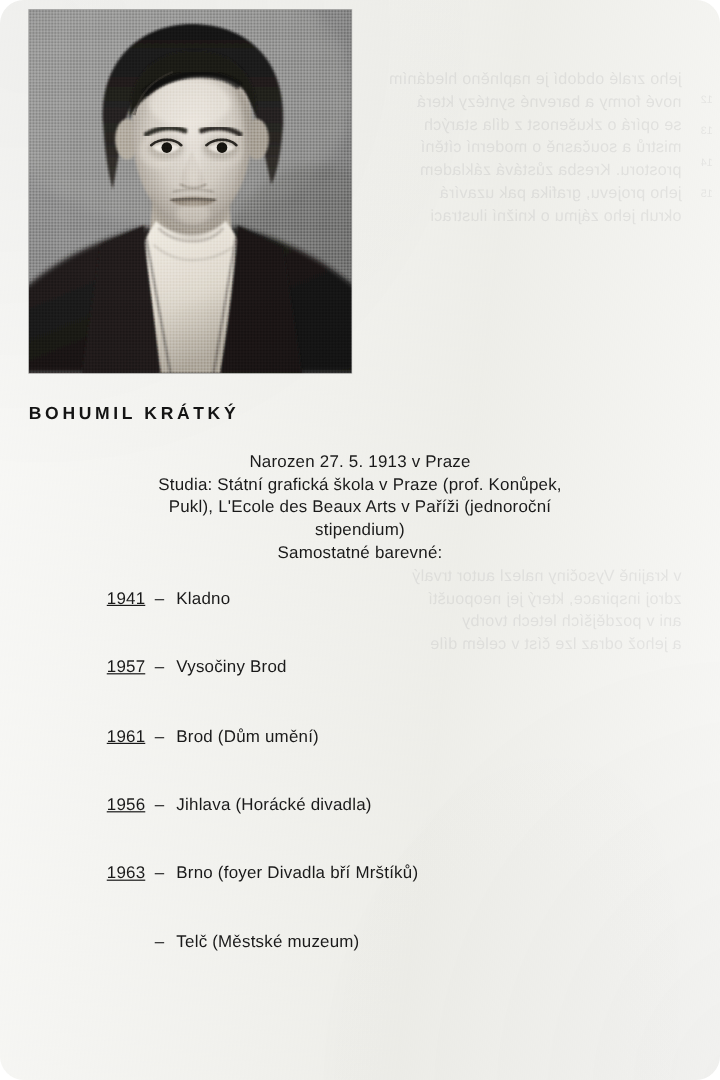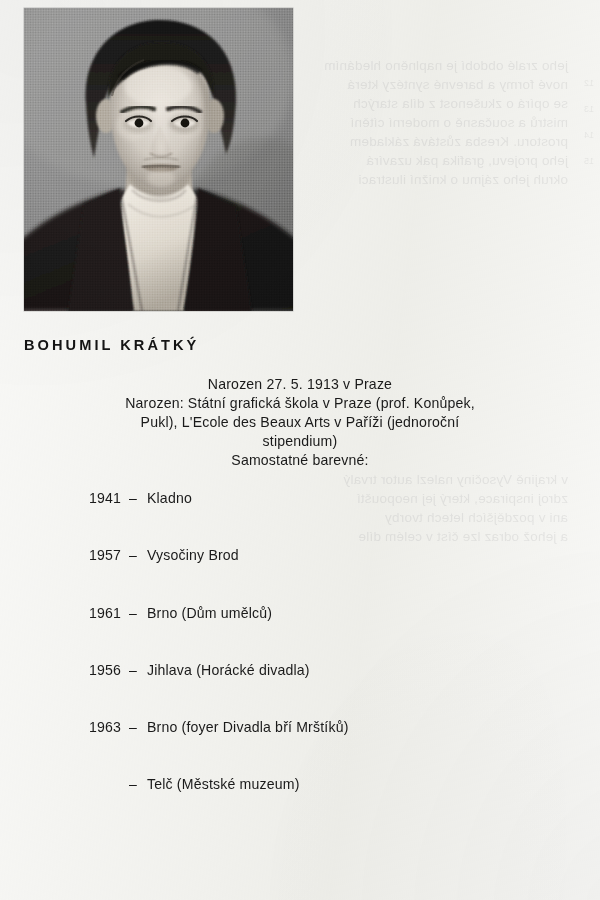--- a/index.html
+++ b/index.html
@@ -9,20 +9,21 @@
     background: #ffffff;
   }
   .page {
     position: relative;
     width: 600px;
     height: 900px;
     overflow: hidden;
     background: #f8f8f6;
     font-family: "Liberation Sans", sans-serif;
     color: #1b1b1b;
+    border-radius: 20px;
   }
   
   .bleed {
     position: absolute;
     top: 0; left: 0;
     width: 600px;
     height: 900px;
     pointer-events: none;
     opacity: 0.085;
     transform: scaleX(-1);
@@ -132,20 +133,21 @@
 
   
   .ex-row {
     display: block;
     white-space: pre;
     padding-left: 24px;
   }
   .ex-row .yr {
     display: inline-block;
     width: 40px;
+    text-decoration: underline;
   }
   .ex-row .dash {
     display: inline-block;
     width: 18px;
   }
 </style>
 </head>
 <body>
 
 <div class="page">
@@ -283,36 +285,36 @@
       <div class="photo-vignette"></div>
     </div>
 
     <div class="name-heading">BOHUMIL KRÁTKÝ</div>
 
     <div class="bio">
 
       <div class="line">Narozen 27. 5. 1913 v Praze</div>
 
       <div>
-        <div class="line">Narozen: Státní grafická škola v Praze (prof. Konůpek,</div>
+        <div class="line">Studia: Státní grafická škola v Praze (prof. Konůpek,</div>
         <div class="line">Pukl), L'Ecole des Beaux Arts v Paříži (jednoroční</div>
         <div class="line">stipendium)</div>
       </div>
 
       <div class="line">Samostatné barevné:</div>
 
       <div>
         <div class="ex-row">
           <span class="yr">1941</span><span class="dash">–</span><span>Kladno</span>
         </div>
         <div class="ex-row">
           <span class="yr">1957</span><span class="dash">–</span><span>Vysočiny Brod</span>
         </div>
         <div class="ex-row">
-          <span class="yr">1961</span><span class="dash">–</span><span>Brno (Dům umělců)</span>
+          <span class="yr">1961</span><span class="dash">–</span><span>Brod (Dům umění)</span>
         </div>
         <div class="ex-row">
           <span class="yr">1956</span><span class="dash">–</span><span>Jihlava (Horácké divadla)</span>
         </div>
         <div class="ex-row">
           <span class="yr">1963</span><span class="dash">–</span><span>Brno (foyer Divadla bří Mrštíků)</span>
         </div>
         <div class="ex-row">
           <span class="yr"></span><span class="dash">–</span><span>Telč (Městské muzeum)</span>
         </div>

